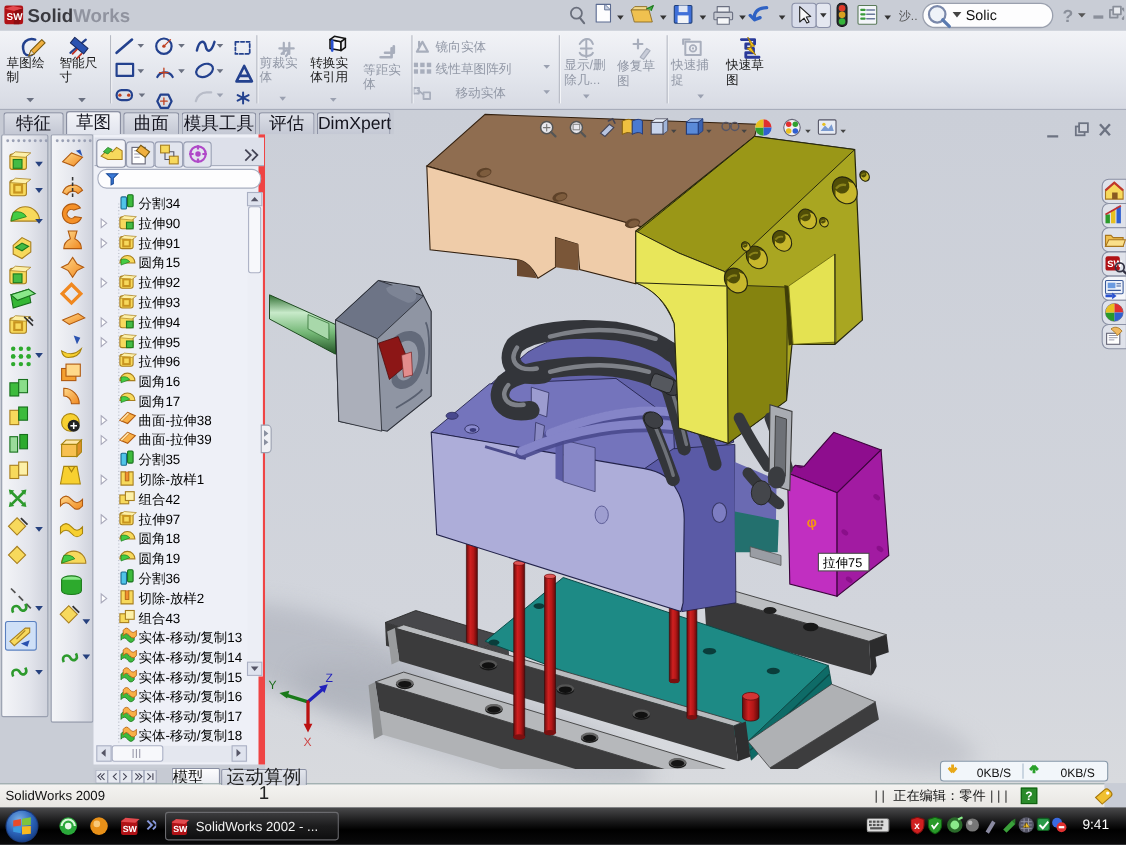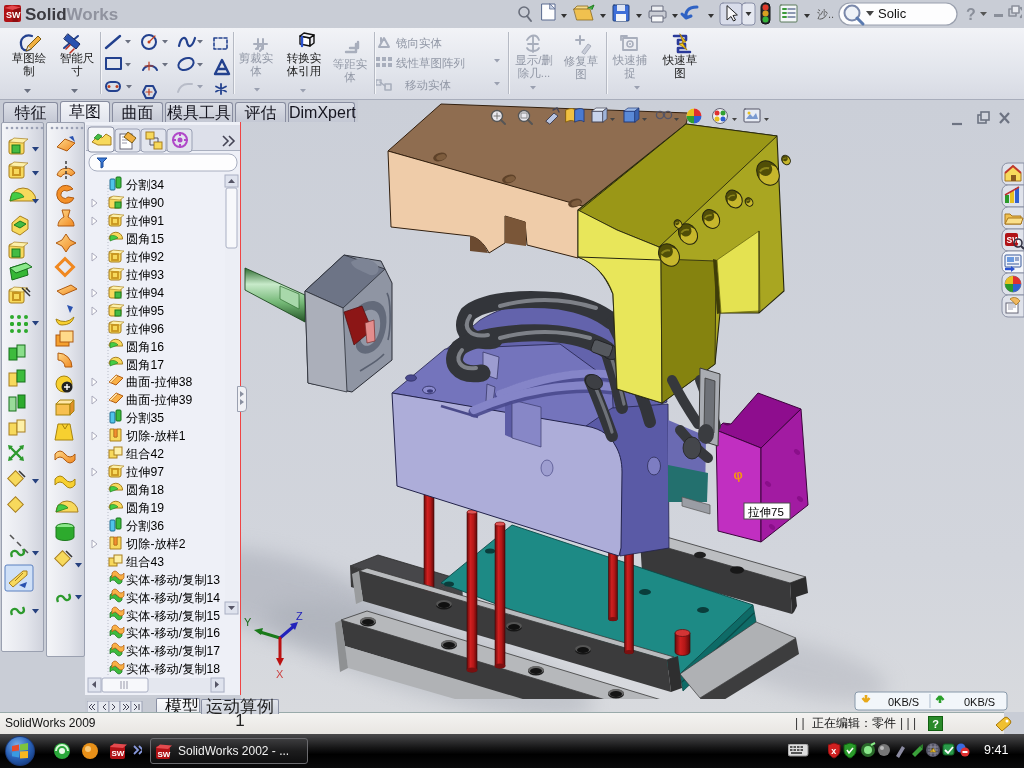--- a/index.html
+++ b/index.html
@@ -5,32 +5,32 @@
 html,body{width:1024px;height:768px;overflow:hidden;font-family:"Liberation Sans",sans-serif}
 #root{position:absolute;left:0;top:0;width:1024px;height:768px;background:#c9cdd6}
 .abs{position:absolute}
 
 #titlebar{left:0;top:0;width:1024px;height:28px;background:linear-gradient(#fbfbfc,#e8eaef 45%,#c9cdd8 70%,#bcc1ce);border-bottom:1px solid #8a8fa0}
 #logo{left:2px;top:2px;width:124px;height:24px}
 .menu{top:0;height:27px;line-height:27px;font-size:12.5px;color:#15152a;padding:0 10px}
 #tb1{left:514px;top:1px;width:508px;height:26px}
 
 #cmdbar{left:0;top:28px;width:1024px;height:72px;background:linear-gradient(#f2f3f7,#e2e5ec 60%,#d7dae3);border-bottom:1px solid #a8adbb}
-.cmlbl{font-size:11.5px;color:#1a1a1a;text-align:center;line-height:13px}
+.cmlbl{font-size:11.5px;color:#1a1a1a;text-align:left;line-height:13px}
 .cmlbl.gray{color:#9298a6}
 .dsep{top:4px;height:62px;width:1px;background:#b6bac4;box-shadow:1px 0 0 #f4f5f8}
 #watermark{right:14px;top:26px;z-index:3;font-size:74px;font-style:italic;font-weight:bold;color:#d3d6dc;letter-spacing:6px;font-family:"Liberation Serif",serif}
 
 #tabstrip{left:0;top:100px;width:358px;height:22px;background:#c6cad4;z-index:5}
 .rtab{top:2px;height:20px;line-height:19px;font-size:16px;color:#15151f;text-align:center;border:1px solid #888da0;border-bottom:none;border-radius:3px 3px 0 0;background:linear-gradient(#dcdfe7,#c4c8d4)}
 .rtab.active{background:linear-gradient(#f3f4f8,#e2e5ee);height:21px;top:1px;z-index:3}
 
 .ltb{top:122px;height:530px;background:linear-gradient(90deg,#f4f5f8,#e3e5ec 60%,#cfd2dc);border:1px solid #9aa0b0;border-radius:2px}
 
-#panel{left:85px;top:122px;width:156px;height:573px;background:#eef0f7;border-right:1px solid #ef4444}
+#panel{left:85px;top:122px;width:156px;height:573px;background:#eef0f7;border-right:6px solid #ef4444}
 #panelbot{left:85px;top:698px;width:156px;height:14px;background:#c6cad3}
 
 #statusbar{left:0;top:712px;width:1004px;height:22px;background:linear-gradient(#f4f3f1,#e8e6e2);border-top:1px solid #9aa;font-size:12px;color:#111;line-height:21px}
 
 #taskbar{left:0;top:734px;width:1024px;height:34px;background:linear-gradient(#4a4a4c,#161617 40%,#000 60%,#0a0a0b)}
 .taskbtn{top:4px;height:26px;background:linear-gradient(#3c3c3e,#1c1c1d 50%,#0e0e0f);border:1px solid #6a6a6e;border-radius:3px;color:#f0f0f0;font-size:12px;line-height:24px}
 </style></head>
 <body>
 <div id="root">
   <div class="abs" id="logo">
@@ -169,21 +169,21 @@
         <path d="M680 34 l6 8 l-4 0 l5 8 l-8 -6 l4 -1 z" fill="#f8c818" stroke="#a07808" stroke-width=".8"></path>
       </g>
     </svg>
     <div class="abs cmlbl" style="left:6px;top:24px;width:46px">草图绘<br>制</div>
     <div class="abs cmlbl" style="left:54px;top:24px;width:46px">智能尺<br>寸</div>
     <div class="abs cmlbl gray" style="left:236px;top:24px;width:40px">剪裁实<br>体</div>
     <div class="abs cmlbl" style="left:282px;top:24px;width:44px">转换实<br>体引用</div>
     <div class="abs cmlbl gray" style="left:330px;top:30px;width:40px">等距实<br>体</div>
     <div class="abs cmlbl gray" style="left:396px;top:9px;width:64px;text-align:left">镜向实体</div>
     <div class="abs cmlbl gray" style="left:396px;top:29px;width:96px;text-align:left">线性草图阵列</div>
-    <div class="abs cmlbl gray" style="left:396px;top:51px;width:64px;text-align:center">移动实体</div>
+    <div class="abs cmlbl gray" style="left:396px;top:51px;width:64px;text-align:right">移动实体</div>
     <div class="abs cmlbl gray" style="left:513px;top:26px;width:42px">显示/删<br>除几...</div>
     <div class="abs cmlbl gray" style="left:561px;top:27px;width:40px">修复草<br>图</div>
     <div class="abs cmlbl gray" style="left:610px;top:26px;width:40px">快速捕<br>捉</div>
     <div class="abs cmlbl" style="left:660px;top:26px;width:40px">快速草<br>图</div>
     <div class="abs dsep" style="left:100px"></div>
     <div class="abs dsep" style="left:233px"></div>
     <div class="abs dsep" style="left:374px"></div>
     <div class="abs dsep" style="left:508px"></div>
     <div class="abs dsep" style="left:606px"></div>
     <svg width="1024" height="71" viewBox="0 28 1024 71" style="position:absolute;left:0;top:0">
@@ -636,21 +636,21 @@
           </g>
       <g stroke="#445" fill="none">
             <path d="M3 3 l-0 0 M8 3 l-3 3 l3 3 M5 3 l-3 3 l3 3"></path>
             <path d="M19 3 l-3 3 l3 3"></path>
             <path d="M25 3 l3 3 l-3 3"></path>
             <path d="M36 3 l3 3 l-3 3 M39 3 l3 3 l-3 3"></path>
             <path d="M47 3 l3 3 l-3 3 M52 3 v6"></path>
           </g>
         </svg>
     </div>
-    <div class="abs" style="left:71px;top:0px;width:44px;height:16px;background:linear-gradient(#fdfdfe,#e8eaf0);border:1px solid #8a90a4;border-bottom:none;border-radius:2px 2px 0 0;font-size:17px;text-align:right;line-height:15px;color:#111">模型</div>
+    <div class="abs" style="left:71px;top:0px;width:44px;height:16px;background:linear-gradient(#fdfdfe,#e8eaf0);border:1px solid #8a90a4;border-bottom:none;border-radius:2px 2px 0 0;font-size:14px;text-align:left;line-height:15px;color:#111">模型</div>
     <div class="abs" style="left:116px;top:1px;width:78px;height:15px;background:linear-gradient(#e2e5ec,#ccd0da);border:1px solid #8a90a4;border-bottom:none;border-radius:2px 2px 0 0;font-size:17px;text-align:center;line-height:14px;color:#222;z-index:5">运动算例 1</div>
   </div>
   <div class="abs" id="viewport" style="left:241px;top:100px;width:783px;height:612px">
       <svg width="783" height="612" viewBox="241 100 783 612" style="position:absolute;left:0;top:0">
 <defs>
 <linearGradient id="vbg" x1="0" y1="0" x2="0" y2="1">
             <stop offset="0" stop-color="#cbcfd8"></stop>
             <stop offset="0.75" stop-color="#d2d5dc"></stop>
             <stop offset="1" stop-color="#d8dade"></stop>
           </linearGradient>

